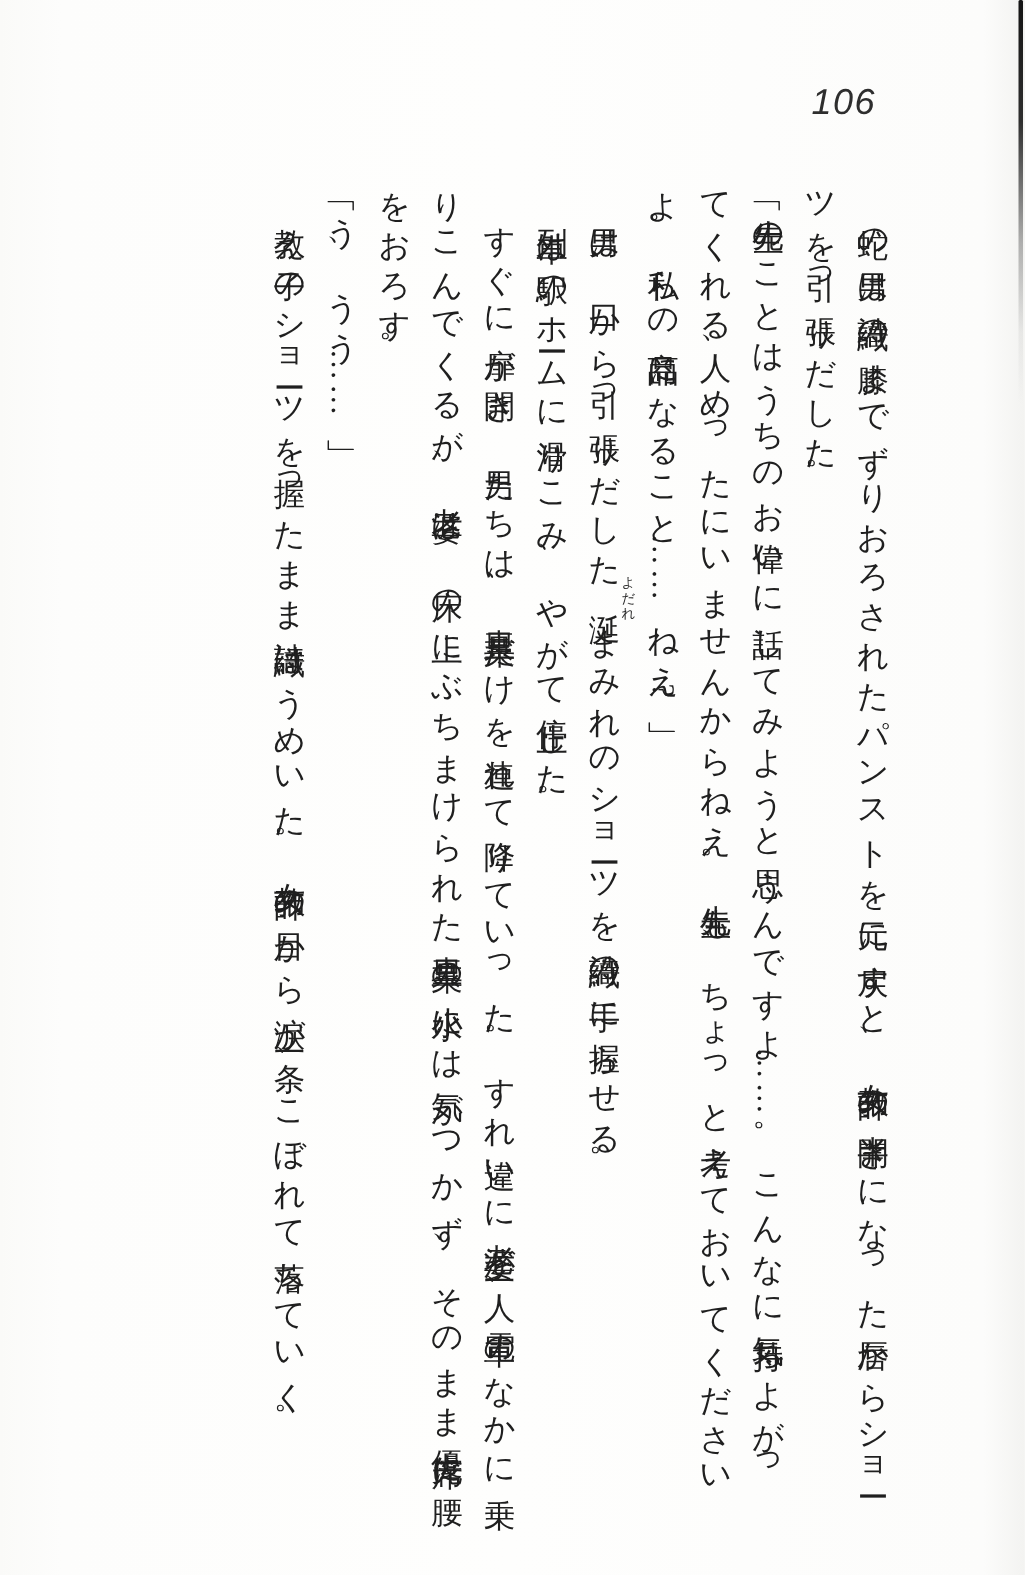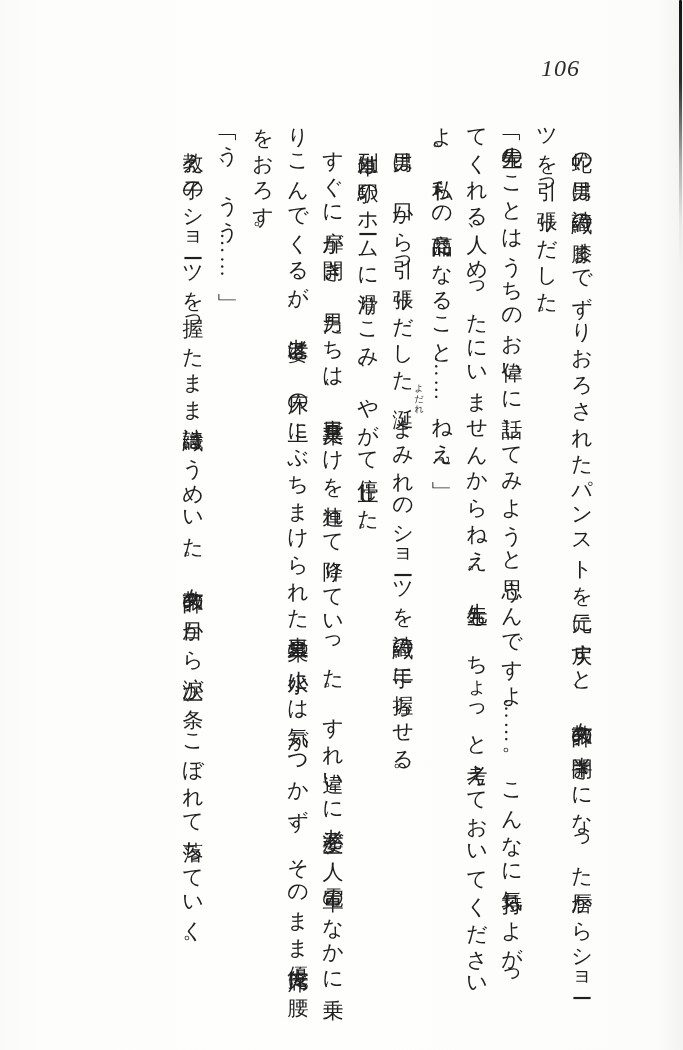--- a/index.html
+++ b/index.html
@@ -30,21 +30,21 @@
       #2e2e2e 30%,
       rgba(90,90,90,0.45) 60%,
       rgba(160,160,160,0.15) 82%,
       rgba(255,255,255,0) 100%);
     border-radius: 1px;
   }
   .page-number {
     position: absolute;
     top: 55px;
     left: 541px;
-    font-family: Liberation Serif, serif;
+    font-family: Liberation Sans, sans-serif;
     font-style: italic;
     font-size: 24px;
     letter-spacing: 1px;
     color: #2e2e2e;
   }
   .text-block {
     position: absolute;
     top: 113px;
     right: 84px;
     height: 897px;

